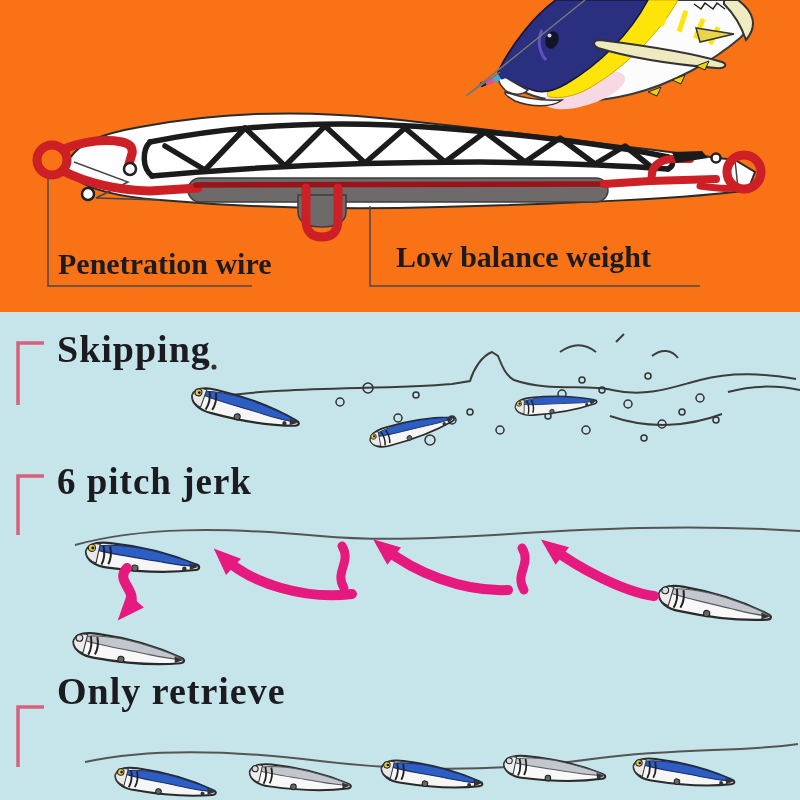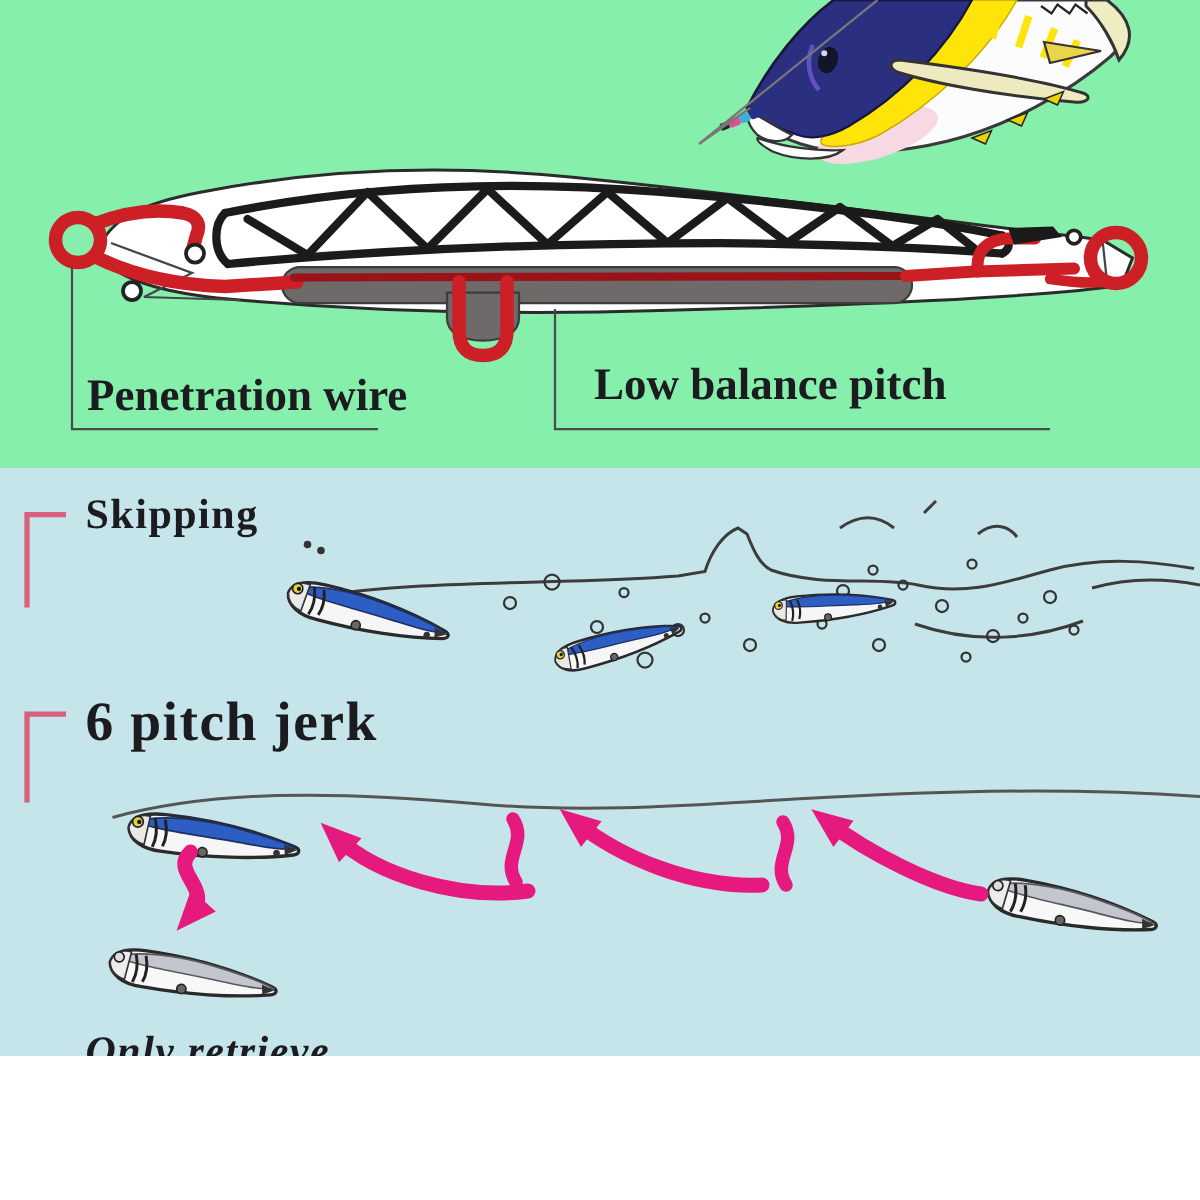--- a/index.html
+++ b/index.html
@@ -1,34 +1,34 @@
 <!DOCTYPE html>
 <html style="--water-bg: #c6e5ea; --wire-red: #cd1f26; --wire-dark: #9a1318; --weight-gray: #6e6a6a; --arrow-pink: #e6197e; --bracket-pink: #d8607c; --label-black: #1b1b20; --tuna-navy: #2b2f80; --tuna-yellow: #ffe40a; --lure-blue: #2d5ec4; --lure-silver: #c3c6cc; --outline-dark: #2a2a2a;"><head>
 <meta charset="utf-8">
 <style>
   html,body{margin:0;padding:0;background:#fff;}
   .canvas{
-    position:relative;width:800px;height:704px;overflow:hidden;
-    background:#86efac;font-family:"Liberation Serif","DejaVu Serif",serif;
+    position:relative;width:800px;height:800px;overflow:hidden;
+    background:#f97316;font-family:"Liberation Serif","DejaVu Serif",serif;
   }
   .canvas svg{position:absolute;left:0;top:0;}
   .label{
     position:absolute;color:var(--label-black,#1b1b20);
     font-weight:bold;font-size:30px;line-height:1.05;white-space:nowrap;
   }
   .lbl-wire{left:58px;top:248px;}
   .lbl-weight{left:396px;top:241px;}
   .title{
     position:absolute;color:var(--label-black,#1b1b20);
-    font-weight:bold;font-size:28px;line-height:1.0;white-space:nowrap;
+    font-weight:bold;font-size:38px;line-height:1.0;white-space:nowrap;
     letter-spacing:1px;
   }
   .t-skip{left:57px;top:330px;}
   .t-jerk{left:57px;top:463px;font-size:37px;}
-  .t-retrieve{left:57px;top:688px;font-style:italic;}
+  .t-retrieve{left:57px;top:672px;}
 </style>
 </head>
 <body>
 
 <div class="canvas">
 
 <svg width="800" height="800" viewBox="0 0 800 800">
   <defs>
     <marker id="ah" markerUnits="userSpaceOnUse" markerWidth="34" markerHeight="34" refX="15" refY="15" orient="auto">
       <path d="M2,4 L29,15 L2,26 Z" style="fill:var(--arrow-pink,#e6197e)"></path>
@@ -191,18 +191,18 @@
     <path d="M85,762 C150,748 230,750 320,761 C410,772 500,772 600,758 C680,748 745,752 798,744" fill="none" stroke="#555" stroke-width="2"></path>
     <use href="#lureBlue" transform="translate(114,763) rotate(8)"></use>
     <use href="#lureSilver" transform="translate(248,760) rotate(6)"></use>
     <use href="#lureBlue" transform="translate(380,756) rotate(7)"></use>
     <use href="#lureSilver" transform="translate(502,752) rotate(5)"></use>
     <use href="#lureBlue" transform="translate(632,754) rotate(7)"></use>
   </g>
 </svg>
 
 <div class="label lbl-wire">Penetration wire</div>
-<div class="label lbl-weight">Low balance pitch</div>
+<div class="label lbl-weight">Low balance weight</div>
 <div class="title t-skip">Skipping</div>
 <div class="title t-jerk">6 pitch jerk</div>
 <div class="title t-retrieve">Only retrieve</div>
 
 </div>
 
 </body></html>

